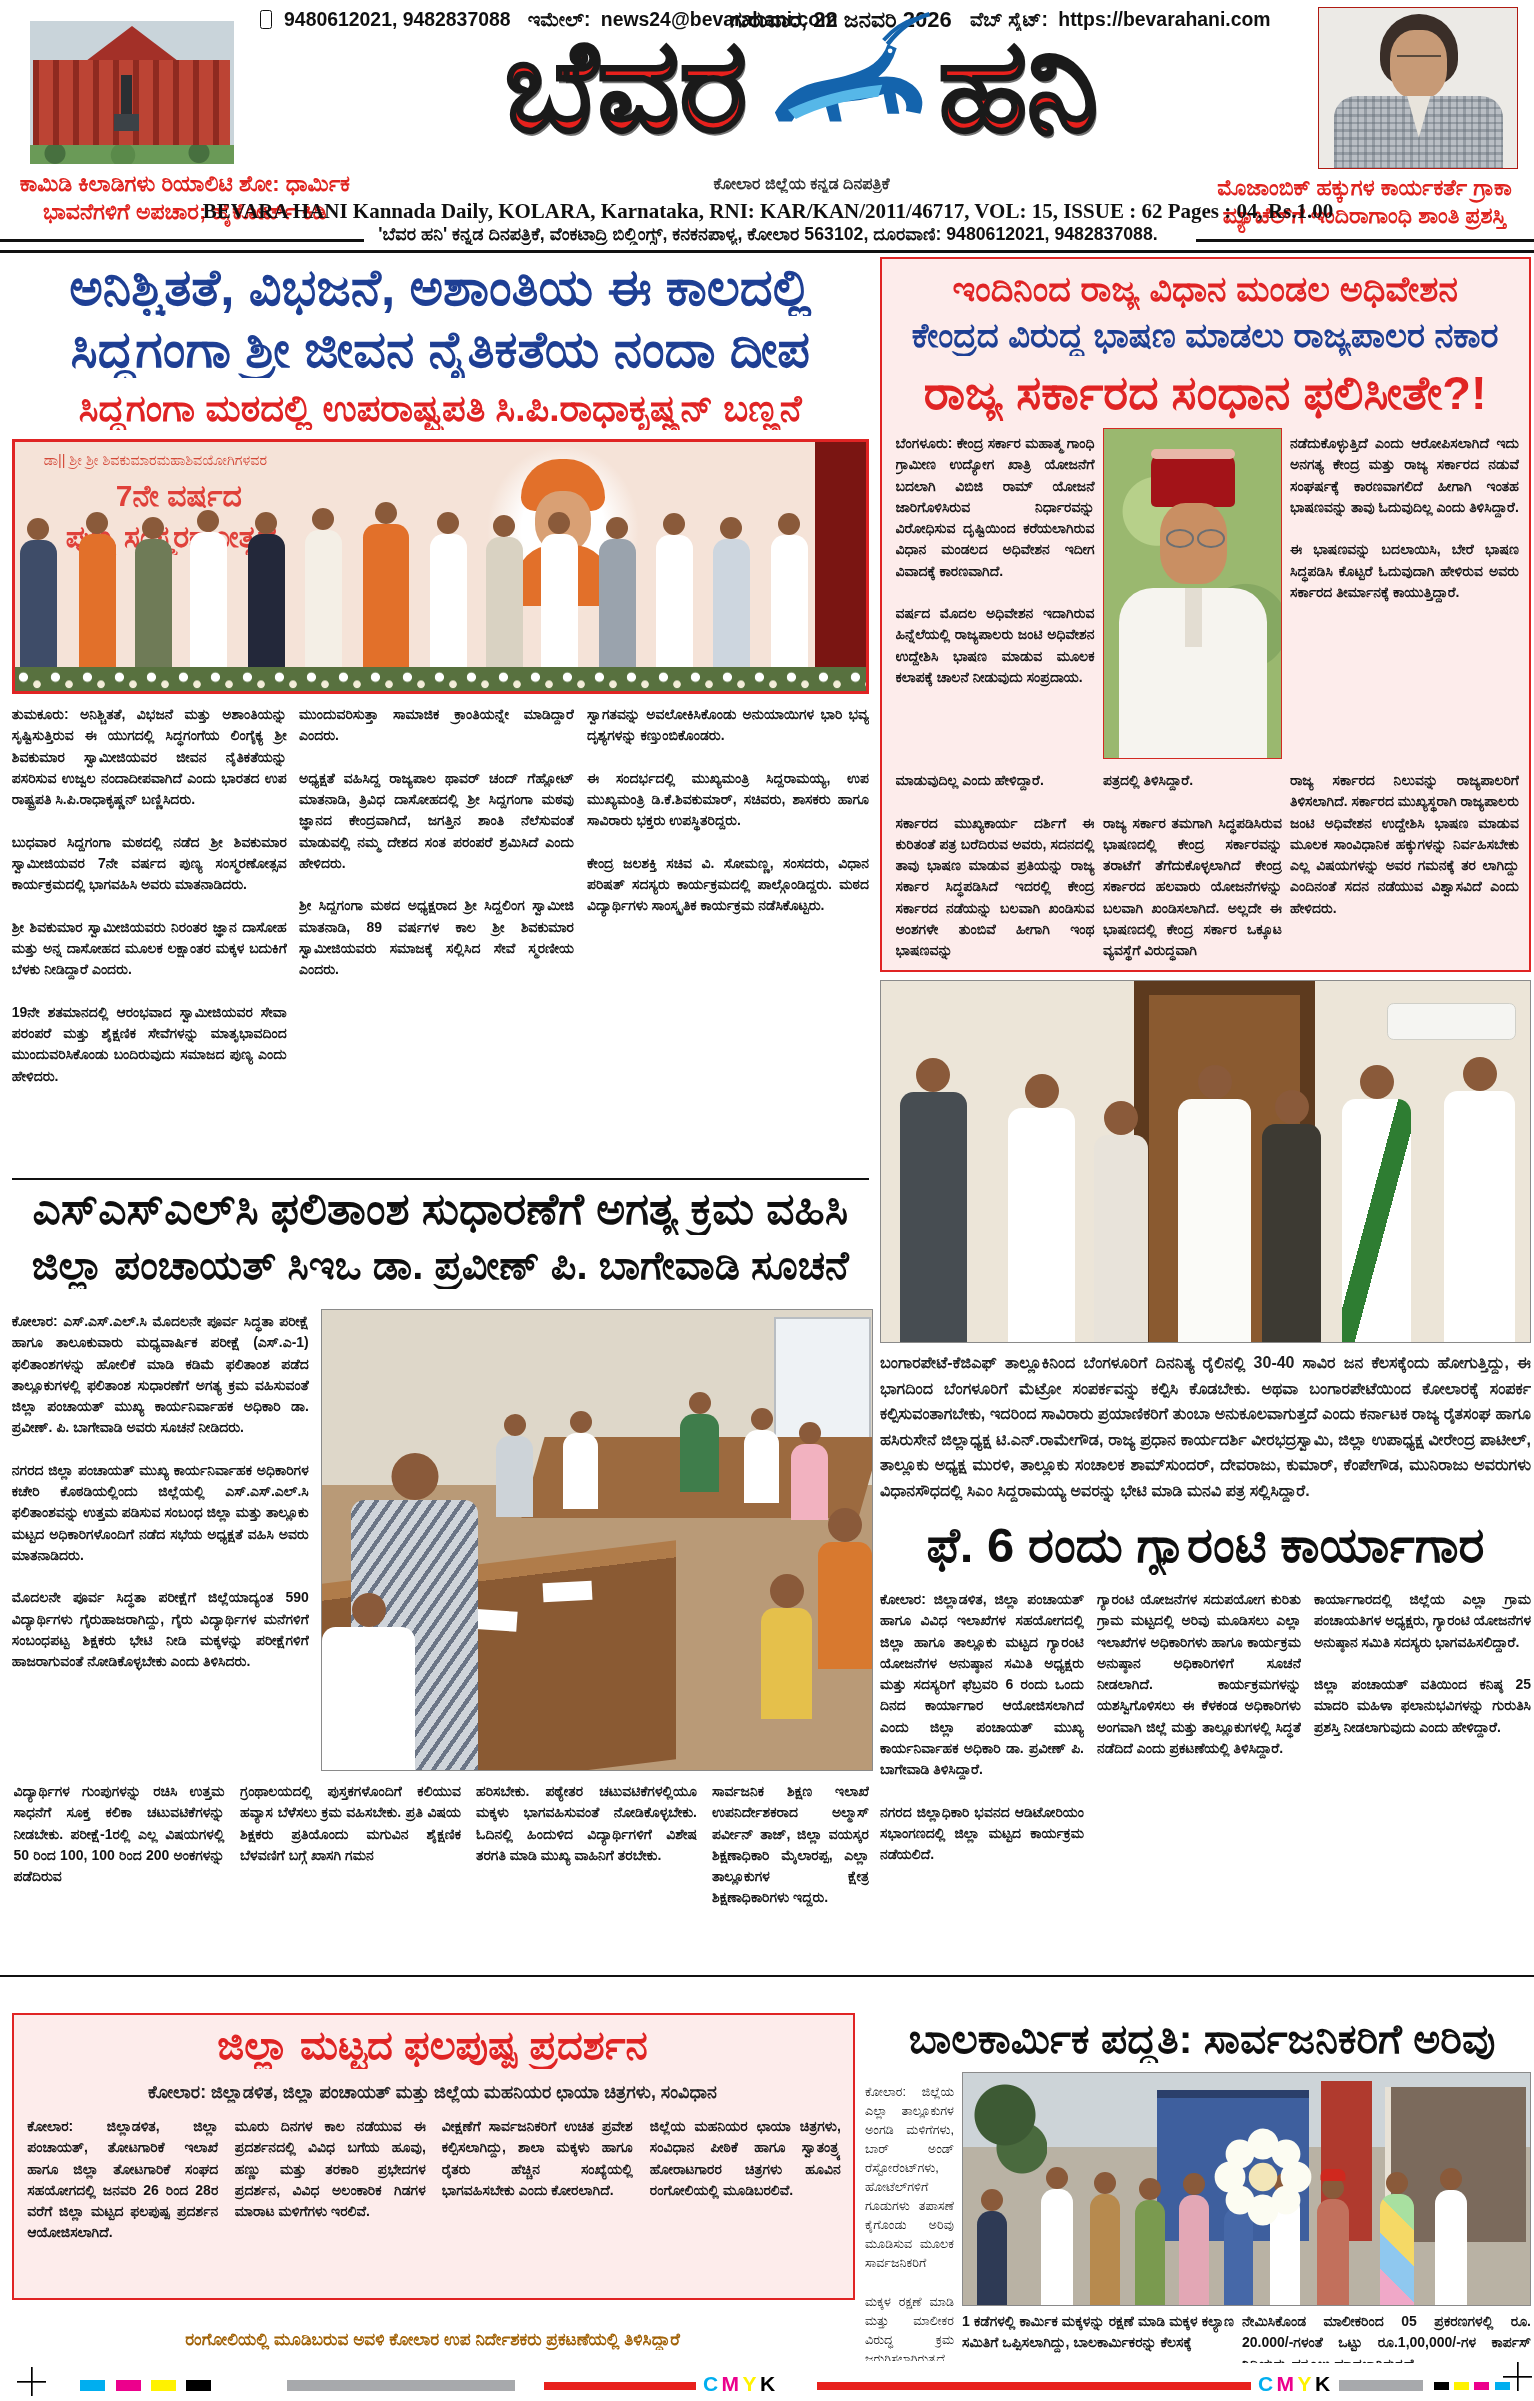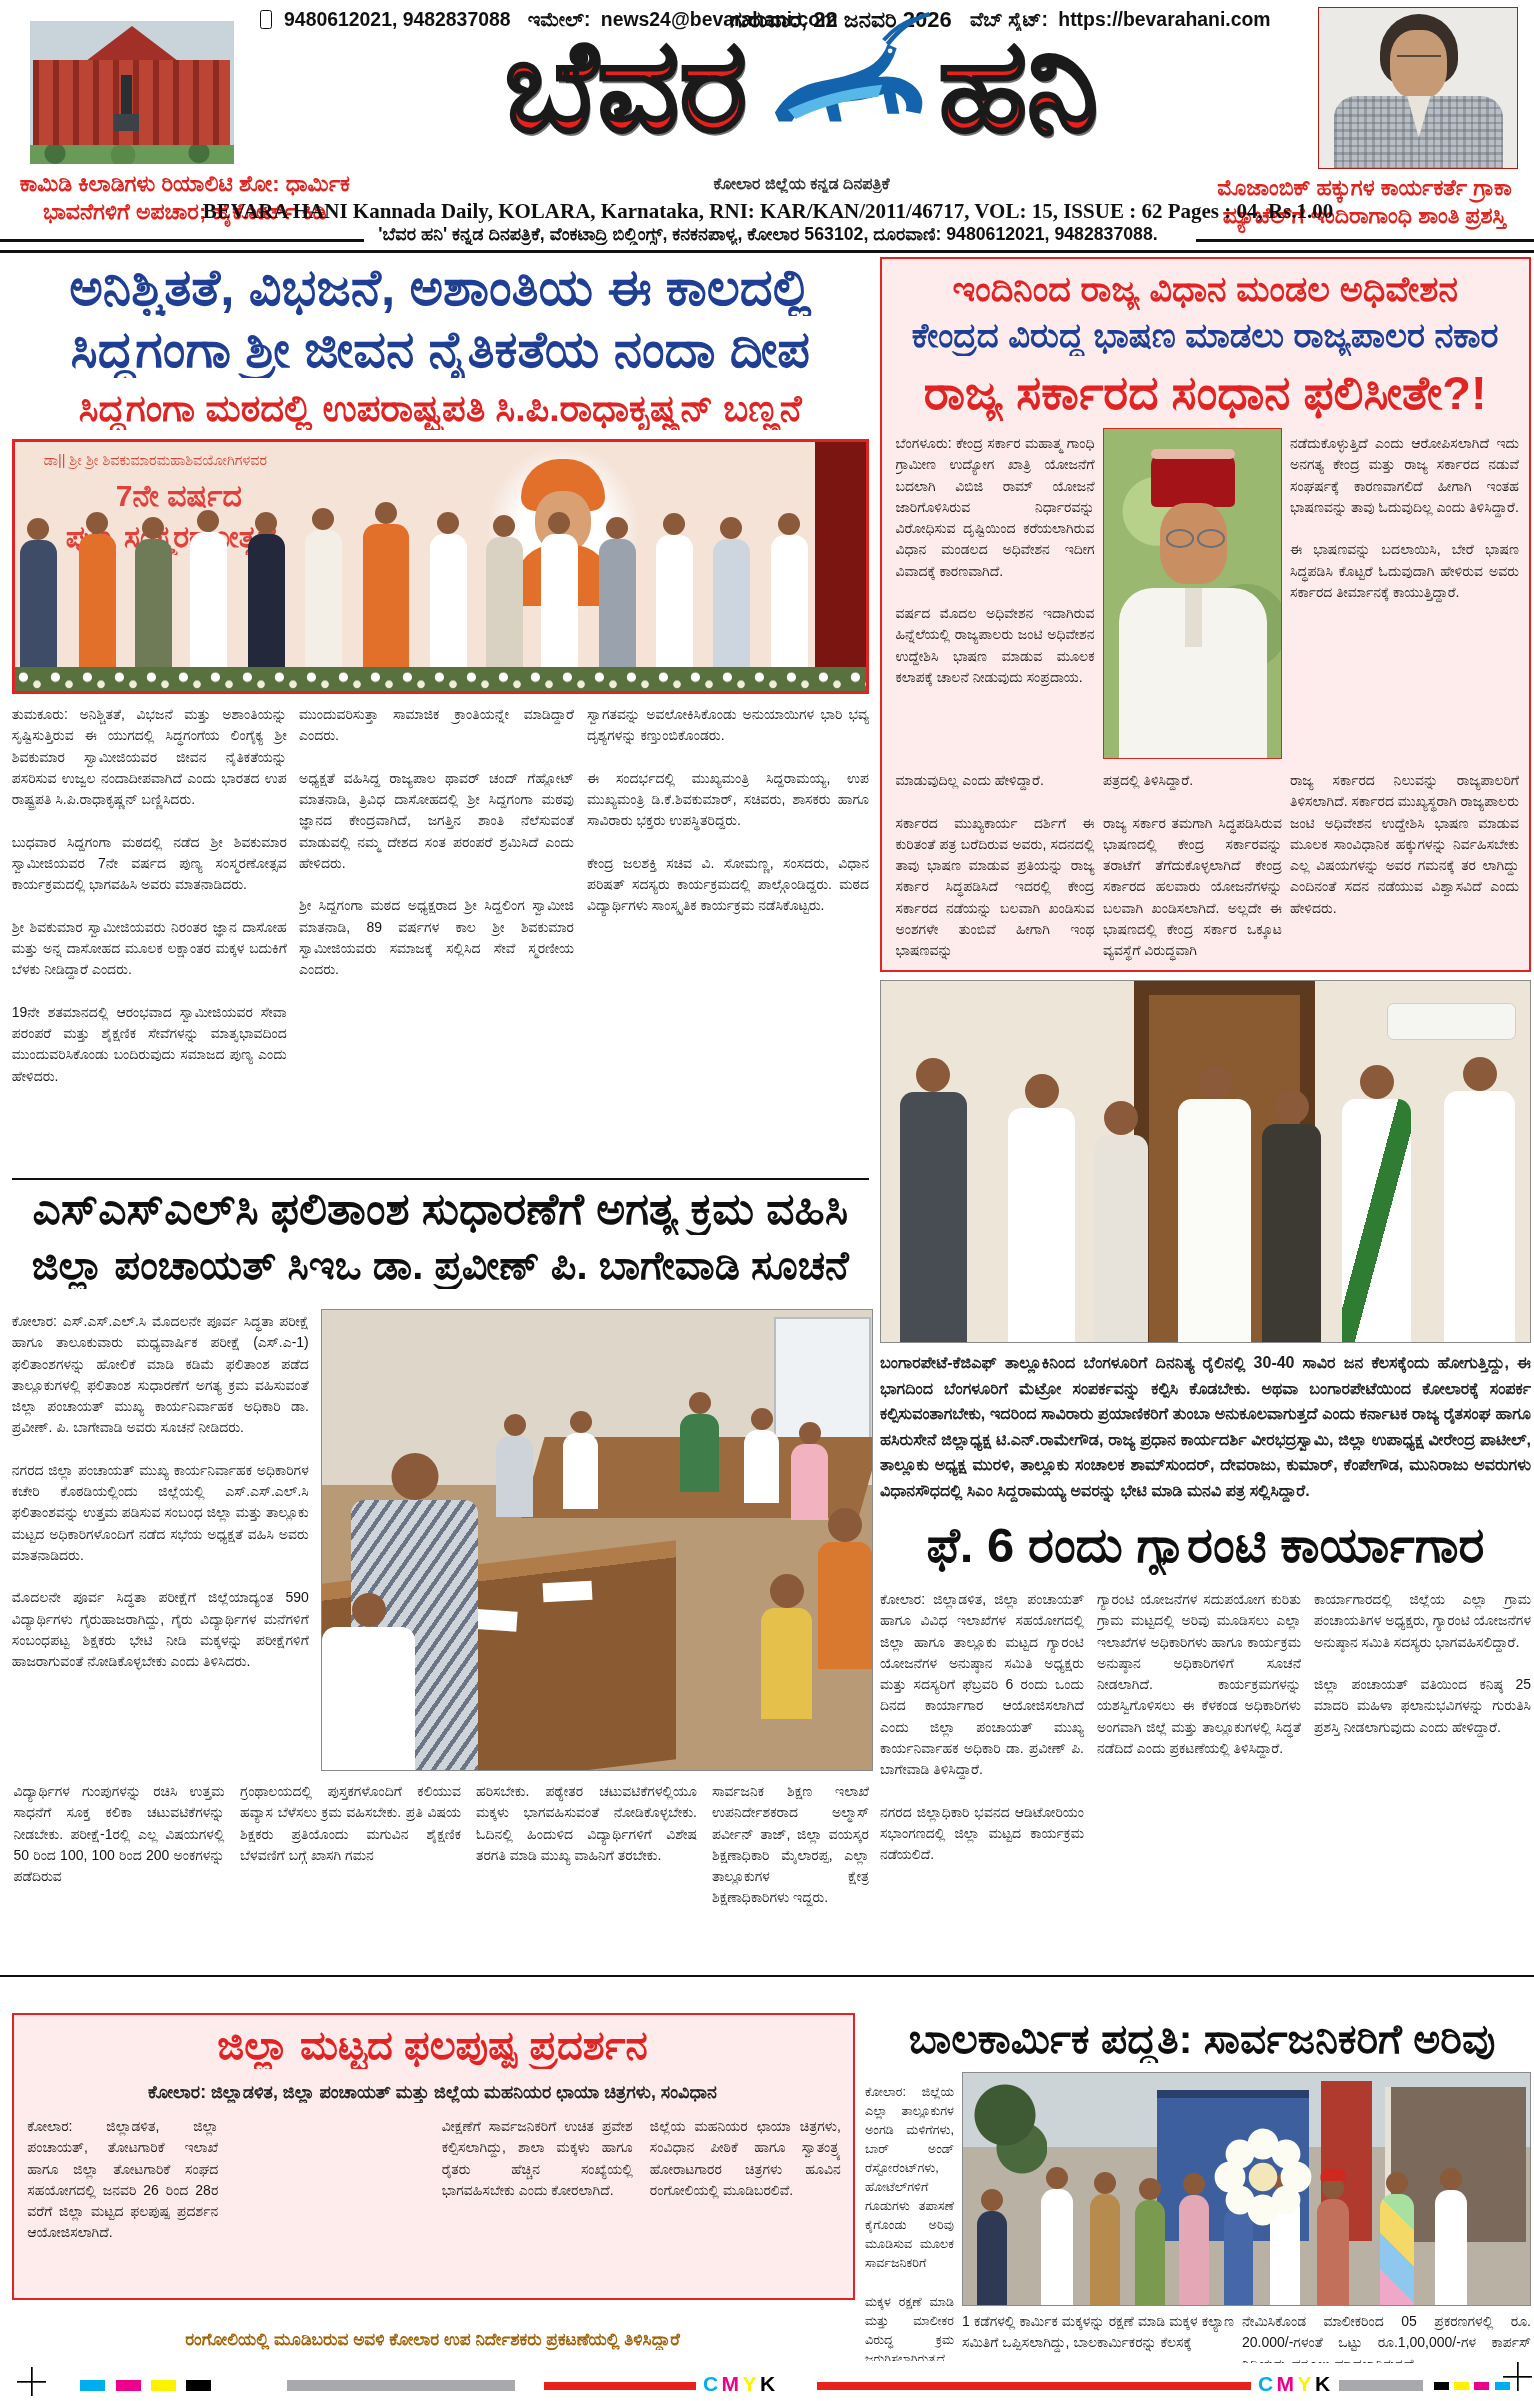--- a/index.html
+++ b/index.html
@@ -2,21 +2,21 @@
 <html style="font-size:13.5px"><head>
 <meta charset="utf-8">
 <style>
   html,body{margin:0;padding:0;background:#888;}
   #paper{position:relative;width:1534px;height:2401px;background:#fff;margin:0 auto;
          font-family:"Liberation Sans",sans-serif;color:#111;overflow:hidden;}
   .abs{position:absolute;}
   .c{text-align:center;}
   .nw{white-space:nowrap;overflow:hidden;}
   .j{text-align:justify;white-space:pre-line;overflow:hidden;}
-  .body-col{font-size:14px;line-height:1.52;color:#141414;}
+  .body-col{font-size:14px;line-height:1.52;color:#141414;font-weight:bold;}
   .red{color:#e02424;}
   .blue{color:#1e3f94;}
   .bold{font-weight:bold;}
   .cap-red{color:#e0241f;font-weight:bold;font-size:22px;line-height:1.25;}
   .rule{background:#111;}
   .photo{box-sizing:border-box;overflow:hidden;position:absolute;}
   
   #title-row{display:flex;align-items:flex-start;justify-content:center;}
   .title-word{font-size:128px;font-weight:bold;color:#e8211d;line-height:1;
               -webkit-text-stroke:2.5px #1a1a1a;text-shadow:1.7px 2.5px 0 rgba(0,0,0,.55);}
@@ -283,20 +283,21 @@
   <div class="abs j body-col" style="left:240px;top:1781px;width:221px;height:187px;">ಗ್ರಂಥಾಲಯದಲ್ಲಿ ಪುಸ್ತಕಗಳೊಂದಿಗೆ ಕಲಿಯುವ ಹವ್ಯಾಸ ಬೆಳೆಸಲು ಕ್ರಮ ವಹಿಸಬೇಕು. ಪ್ರತಿ ವಿಷಯ ಶಿಕ್ಷಕರು ಪ್ರತಿಯೊಂದು ಮಗುವಿನ ಶೈಕ್ಷಣಿಕ ಬೆಳವಣಿಗೆ ಬಗ್ಗೆ ಖಾಸಗಿ ಗಮನ</div>
   <div class="abs j body-col" style="left:476px;top:1781px;width:221px;height:187px;">ಹರಿಸಬೇಕು. ಪಠ್ಯೇತರ ಚಟುವಟಿಕೆಗಳಲ್ಲಿಯೂ ಮಕ್ಕಳು ಭಾಗವಹಿಸುವಂತೆ ನೋಡಿಕೊಳ್ಳಬೇಕು. ಓದಿನಲ್ಲಿ ಹಿಂದುಳಿದ ವಿದ್ಯಾರ್ಥಿಗಳಿಗೆ ವಿಶೇಷ ತರಗತಿ ಮಾಡಿ ಮುಖ್ಯ ವಾಹಿನಿಗೆ ತರಬೇಕು.</div>
   <div class="abs j body-col" style="left:712px;top:1781px;width:157px;height:187px;">ಸಾರ್ವಜನಿಕ ಶಿಕ್ಷಣ ಇಲಾಖೆ ಉಪನಿರ್ದೇಶಕರಾದ ಅಲ್ಮಾಸ್ ಪರ್ವೀನ್ ತಾಜ್, ಜಿಲ್ಲಾ ವಯಸ್ಕರ ಶಿಕ್ಷಣಾಧಿಕಾರಿ ಮೈಲಾರಪ್ಪ, ಎಲ್ಲಾ ತಾಲ್ಲೂಕುಗಳ ಕ್ಷೇತ್ರ ಶಿಕ್ಷಣಾಧಿಕಾರಿಗಳು ಇದ್ದರು.</div>
 
   <div class="abs rule" style="left:0;top:1975px;width:1534px;height:1.7px;"></div>
 
   <div class="abs pinkbox" style="left:11.8px;top:2013px;width:843px;height:287px;">
     <div class="abs c nw bold red" style="left:6.7px;top:8.4px;width:824px;font-size:40px;">ಜಿಲ್ಲಾ ಮಟ್ಟದ ಫಲಪುಷ್ಪ ಪ್ರದರ್ಶನ</div>
     <div class="abs c nw bold" style="left:6.7px;top:67px;width:824px;font-size:17.7px;color:#222;">ಕೋಲಾರ: ಜಿಲ್ಲಾಡಳಿತ, ಜಿಲ್ಲಾ ಪಂಚಾಯತ್ ಮತ್ತು  ಜಿಲ್ಲೆಯ ಮಹನಿಯರ ಛಾಯಾ ಚಿತ್ರಗಳು, ಸಂವಿಧಾನ</div>
     <div class="abs j body-col" style="left:13.5px;top:101px;width:191px;height:207px;">ಕೋಲಾರ: ಜಿಲ್ಲಾಡಳಿತ, ಜಿಲ್ಲಾ ಪಂಚಾಯತ್, ತೋಟಗಾರಿಕೆ ಇಲಾಖೆ ಹಾಗೂ ಜಿಲ್ಲಾ ತೋಟಗಾರಿಕೆ ಸಂಘದ ಸಹಯೋಗದಲ್ಲಿ ಜನವರಿ 26 ರಿಂದ 28ರ ವರೆಗೆ ಜಿಲ್ಲಾ ಮಟ್ಟದ ಫಲಪುಷ್ಪ ಪ್ರದರ್ಶನ ಆಯೋಜಿಸಲಾಗಿದೆ.</div>
+    <div class="abs j body-col" style="left:221px;top:101px;width:191px;height:207px;">ಮೂರು ದಿನಗಳ ಕಾಲ ನಡೆಯುವ ಈ ಪ್ರದರ್ಶನದಲ್ಲಿ ವಿವಿಧ ಬಗೆಯ ಹೂವು, ಹಣ್ಣು ಮತ್ತು ತರಕಾರಿ ಪ್ರಭೇದಗಳ ಪ್ರದರ್ಶನ, ವಿವಿಧ ಅಲಂಕಾರಿಕ ಗಿಡಗಳ ಮಾರಾಟ ಮಳಿಗೆಗಳು ಇರಲಿವೆ.</div>
     <div class="abs j body-col" style="left:428px;top:101px;width:191px;height:207px;">ವೀಕ್ಷಣೆಗೆ ಸಾರ್ವಜನಿಕರಿಗೆ ಉಚಿತ ಪ್ರವೇಶ ಕಲ್ಪಿಸಲಾಗಿದ್ದು, ಶಾಲಾ ಮಕ್ಕಳು ಹಾಗೂ ರೈತರು ಹೆಚ್ಚಿನ ಸಂಖ್ಯೆಯಲ್ಲಿ ಭಾಗವಹಿಸಬೇಕು ಎಂದು ಕೋರಲಾಗಿದೆ.</div>
     <div class="abs j body-col" style="left:636px;top:101px;width:191px;height:207px;">ಜಿಲ್ಲೆಯ ಮಹನಿಯರ ಛಾಯಾ ಚಿತ್ರಗಳು, ಸಂವಿಧಾನ ಪೀಠಿಕೆ ಹಾಗೂ ಸ್ವಾತಂತ್ರ್ಯ ಹೋರಾಟಗಾರರ ಚಿತ್ರಗಳು ಹೂವಿನ ರಂಗೋಲಿಯಲ್ಲಿ ಮೂಡಿಬರಲಿವೆ.</div>
     <div class="abs c nw bold" style="left:6.7px;top:315px;width:824px;font-size:17px;color:#a16207;">ರಂಗೋಲಿಯಲ್ಲಿ ಮೂಡಿಬರುವ ಅವಳಿ ಕೋಲಾರ ಉಪ ನಿರ್ದೇಶಕರು ಪ್ರಕಟಣೆಯಲ್ಲಿ ತಿಳಿಸಿದ್ದಾರೆ</div>
   </div>
 
   <div class="abs c nw headline-black" style="left:869px;top:2016px;width:666px;font-size:41px;">ಬಾಲಕಾರ್ಮಿಕ ಪದ್ಧತಿ: ಸಾರ್ವಜನಿಕರಿಗೆ ಅರಿವು</div>
   <div class="abs j" style="left:865px;top:2083px;width:89px;height:278px;font-size:12.7px;line-height:1.5;color:#141414;">ಕೋಲಾರ: ಜಿಲ್ಲೆಯ ಎಲ್ಲಾ ತಾಲ್ಲೂಕುಗಳ ಅಂಗಡಿ ಮಳಿಗೆಗಳು, ಬಾರ್ ಅಂಡ್ ರೆಸ್ಟೋರೆಂಟ್‌ಗಳು, ಹೋಟೆಲ್‌ಗಳಿಗೆ ಗೂಡುಗಳು ತಪಾಸಣೆ ಕೈಗೊಂಡು ಅರಿವು ಮೂಡಿಸುವ ಮೂಲಕ ಸಾರ್ವಜನಿಕರಿಗೆ
 
 ಮಕ್ಕಳ ರಕ್ಷಣೆ ಮಾಡಿ ಮತ್ತು ಮಾಲೀಕರ ವಿರುದ್ಧ ಕ್ರಮ ಜರುಗಿಸಲಾಗಿರುತ್ತದೆ.</div>
 

